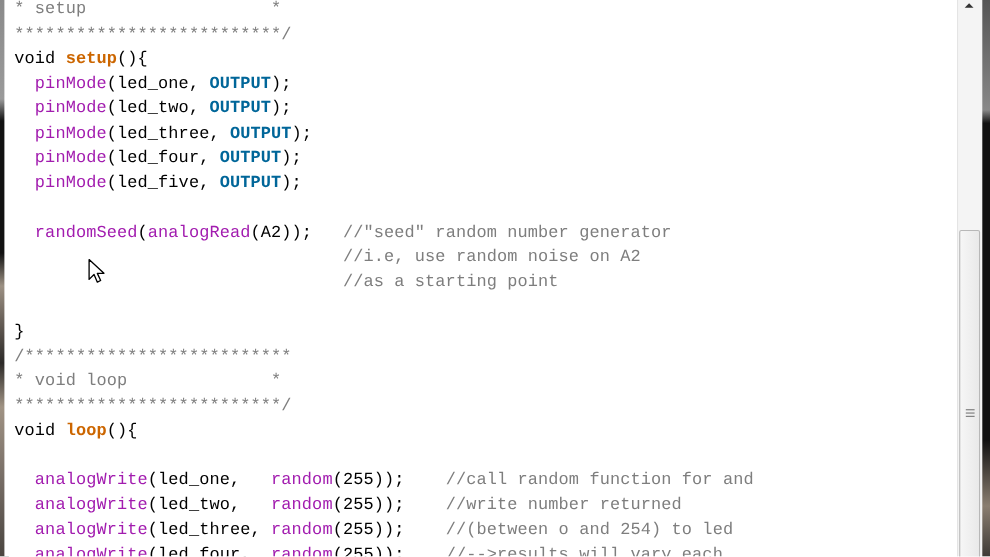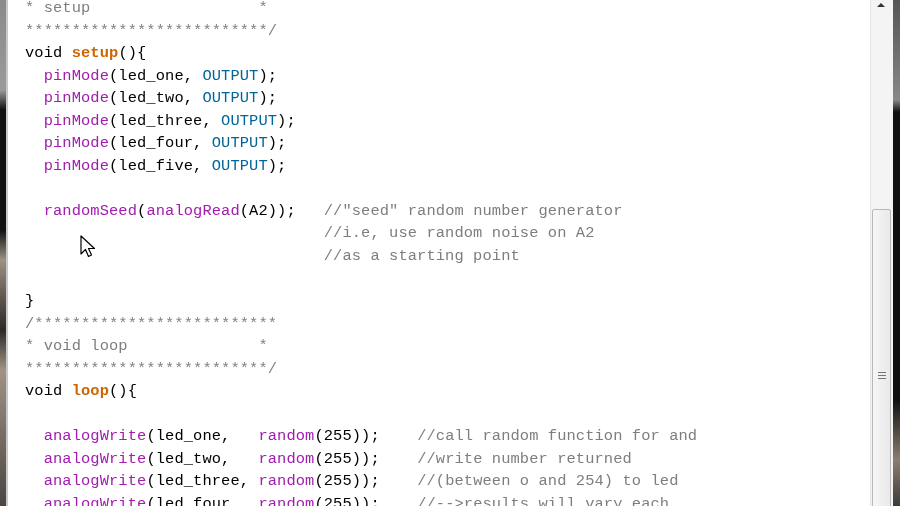--- a/index.html
+++ b/index.html
@@ -10,34 +10,34 @@
   }
   .left-edge {
     position: absolute; left: 0; top: 0; width: 8px; height: 506px;
     background: linear-gradient(to bottom, #8a8a8a 0px, #9a9a9a 90px, #111 110px, #111 230px, #9c9184 260px, #6b625a 290px, #2c2a28 330px, #a09384 370px, #7a7068 430px, #4a4540 506px);
   }
   .left-edge::after {
     content: ""; position: absolute; right: 0; top: 0; width: 2px; height: 100%;
     background: #c8c8c8;
   }
   .editor {
-    position: absolute; left: 16px; top: 0; width: 862px; height: 506px;
+    position: absolute; left: 4px; top: 0; width: 862px; height: 506px;
     background: #ffffff; overflow: hidden;
   }
   .code {
     position: absolute; left: 9px; top: -3px;
     font-size: 15.4px; line-height: 22.55px;
     white-space: pre; color: #000000;
     letter-spacing: 0.1px;
   }
   .line { height: 22.55px; display: block; }
   .kw { color: #000000; }
   .kwb { color: #cc6600; font-weight: bold; }
   .fn { color: #a21caf; }
-  .const { color: #006699; }
+  .const { color: #006699; font-weight: bold; }
   .cm { color: #7e7e7e; }
   .scrollbar {
     position: absolute; left: 870px; top: 0; width: 23px; height: 506px;
     background: #f4f4f4; border-left: 1px solid #e4e4e4;
   }
   .scroll-up {
     position: absolute; left: 6px; top: 3px; width: 0; height: 0;
     border-left: 4px solid transparent; border-right: 4px solid transparent;
     border-bottom: 4px solid #333;
   }

